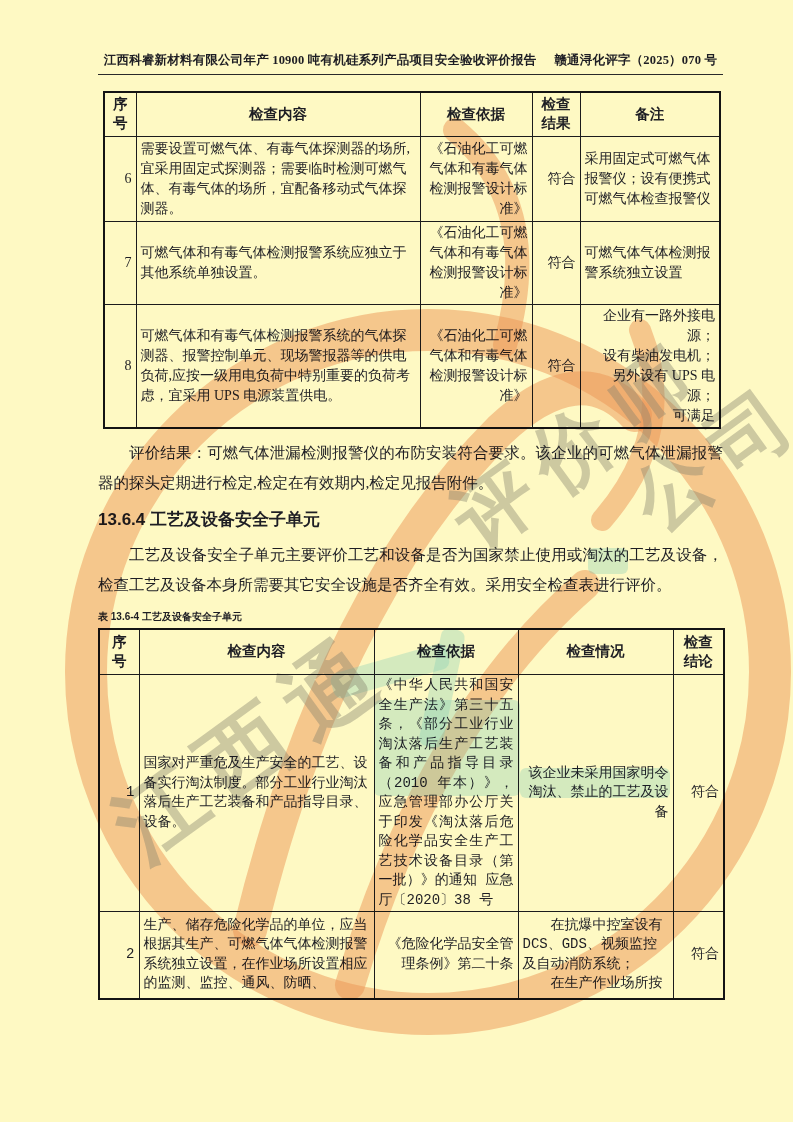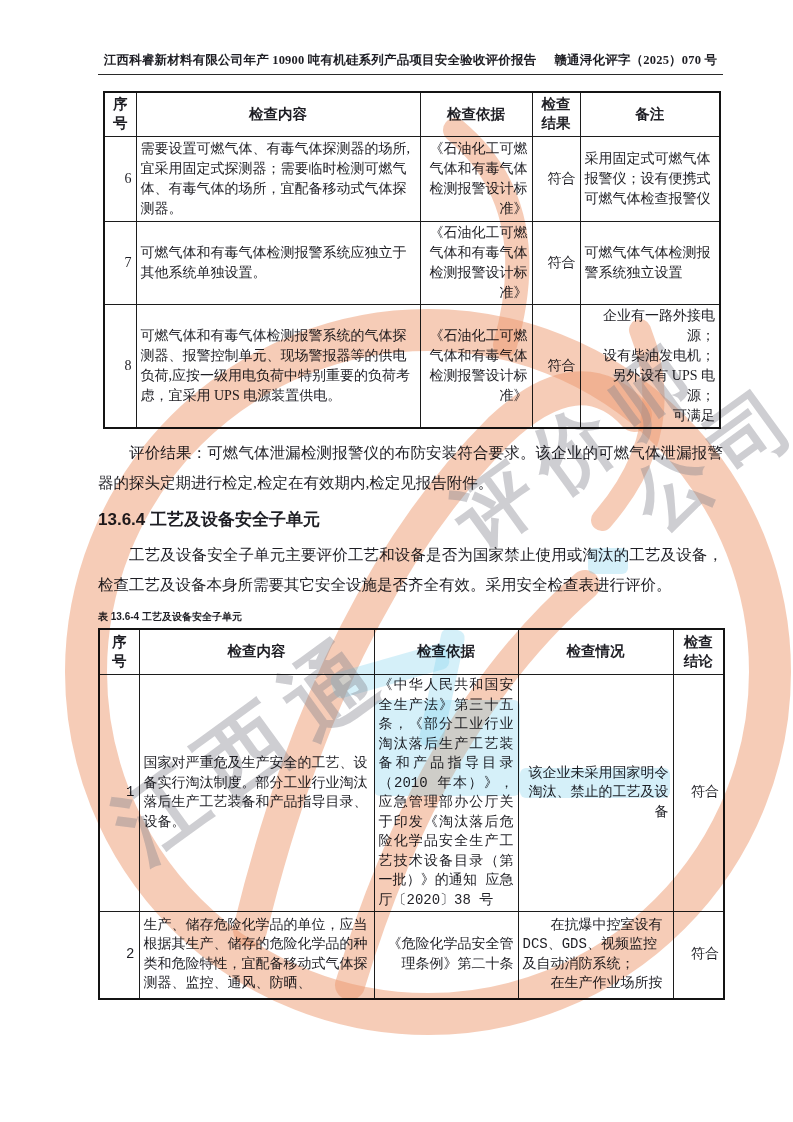--- a/index.html
+++ b/index.html
@@ -2,21 +2,21 @@
 <html><head>
 <meta charset="utf-8">
 <style>
   * { margin: 0; padding: 0; box-sizing: border-box; }
   html, body { background: #e8e8e8; }
   body { font-family: "Liberation Serif", "DejaVu Serif", serif; }
   .page {
     position: relative;
     width: 793px; height: 1122px;
     margin: 0 auto;
-    background: #ffffff;
+    background: #fef9c3;
     overflow: hidden;
     color: #1e1e24;
   }
   .content { position: relative; z-index: 1; padding: 52px 70px 0 98px; }
 
   
   .page-header {
     display: flex; justify-content: center; gap: 18px;
     font-size: 12.5px; font-weight: bold; letter-spacing: 0.2px;
     white-space: nowrap;
@@ -175,21 +175,21 @@
       </tr>
       <tr class="r1">
         <td>1</td>
         <td class="left">国家对严重危及生产安全的工艺、设备实行淘汰制度。部分工业行业淘汰落后生产工艺装备和产品指导目录、设备。</td>
         <td class="just">《中华人民共和国安全生产法》第三十五条，《部分工业行业淘汰落后生产工艺装备和产品指导目录（2010 年本）》，应急管理部办公厅关于印发《淘汰落后危险化学品安全生产工艺技术设备目录（第一批）》的通知 应急厅〔2020〕38 号</td>
         <td>该企业未采用国家明令淘汰、禁止的工艺及设备</td>
         <td>符合</td>
       </tr>
       <tr class="r2">
         <td>2</td>
-        <td class="left">生产、储存危险化学品的单位，应当根据其生产、储存的危险化学品的种类和危险特性，宜配备移动式气体探测器、监控、通风、防晒、</td>
+        <td class="left">生产、储存危险化学品的单位，应当根据其生产、可燃气体气体检测报警系统独立设置，在作业场所设置相应的监测、监控、通风、防晒、</td>
         <td>《危险化学品安全管理条例》第二十条</td>
         <td class="left prelines">　　在抗爆中控室设有 DCS、GDS、视频监控及自动消防系统；
 　　在生产作业场所按</td>
         <td>符合</td>
       </tr>
     </tbody>
       </table>
 
   </div>
 

